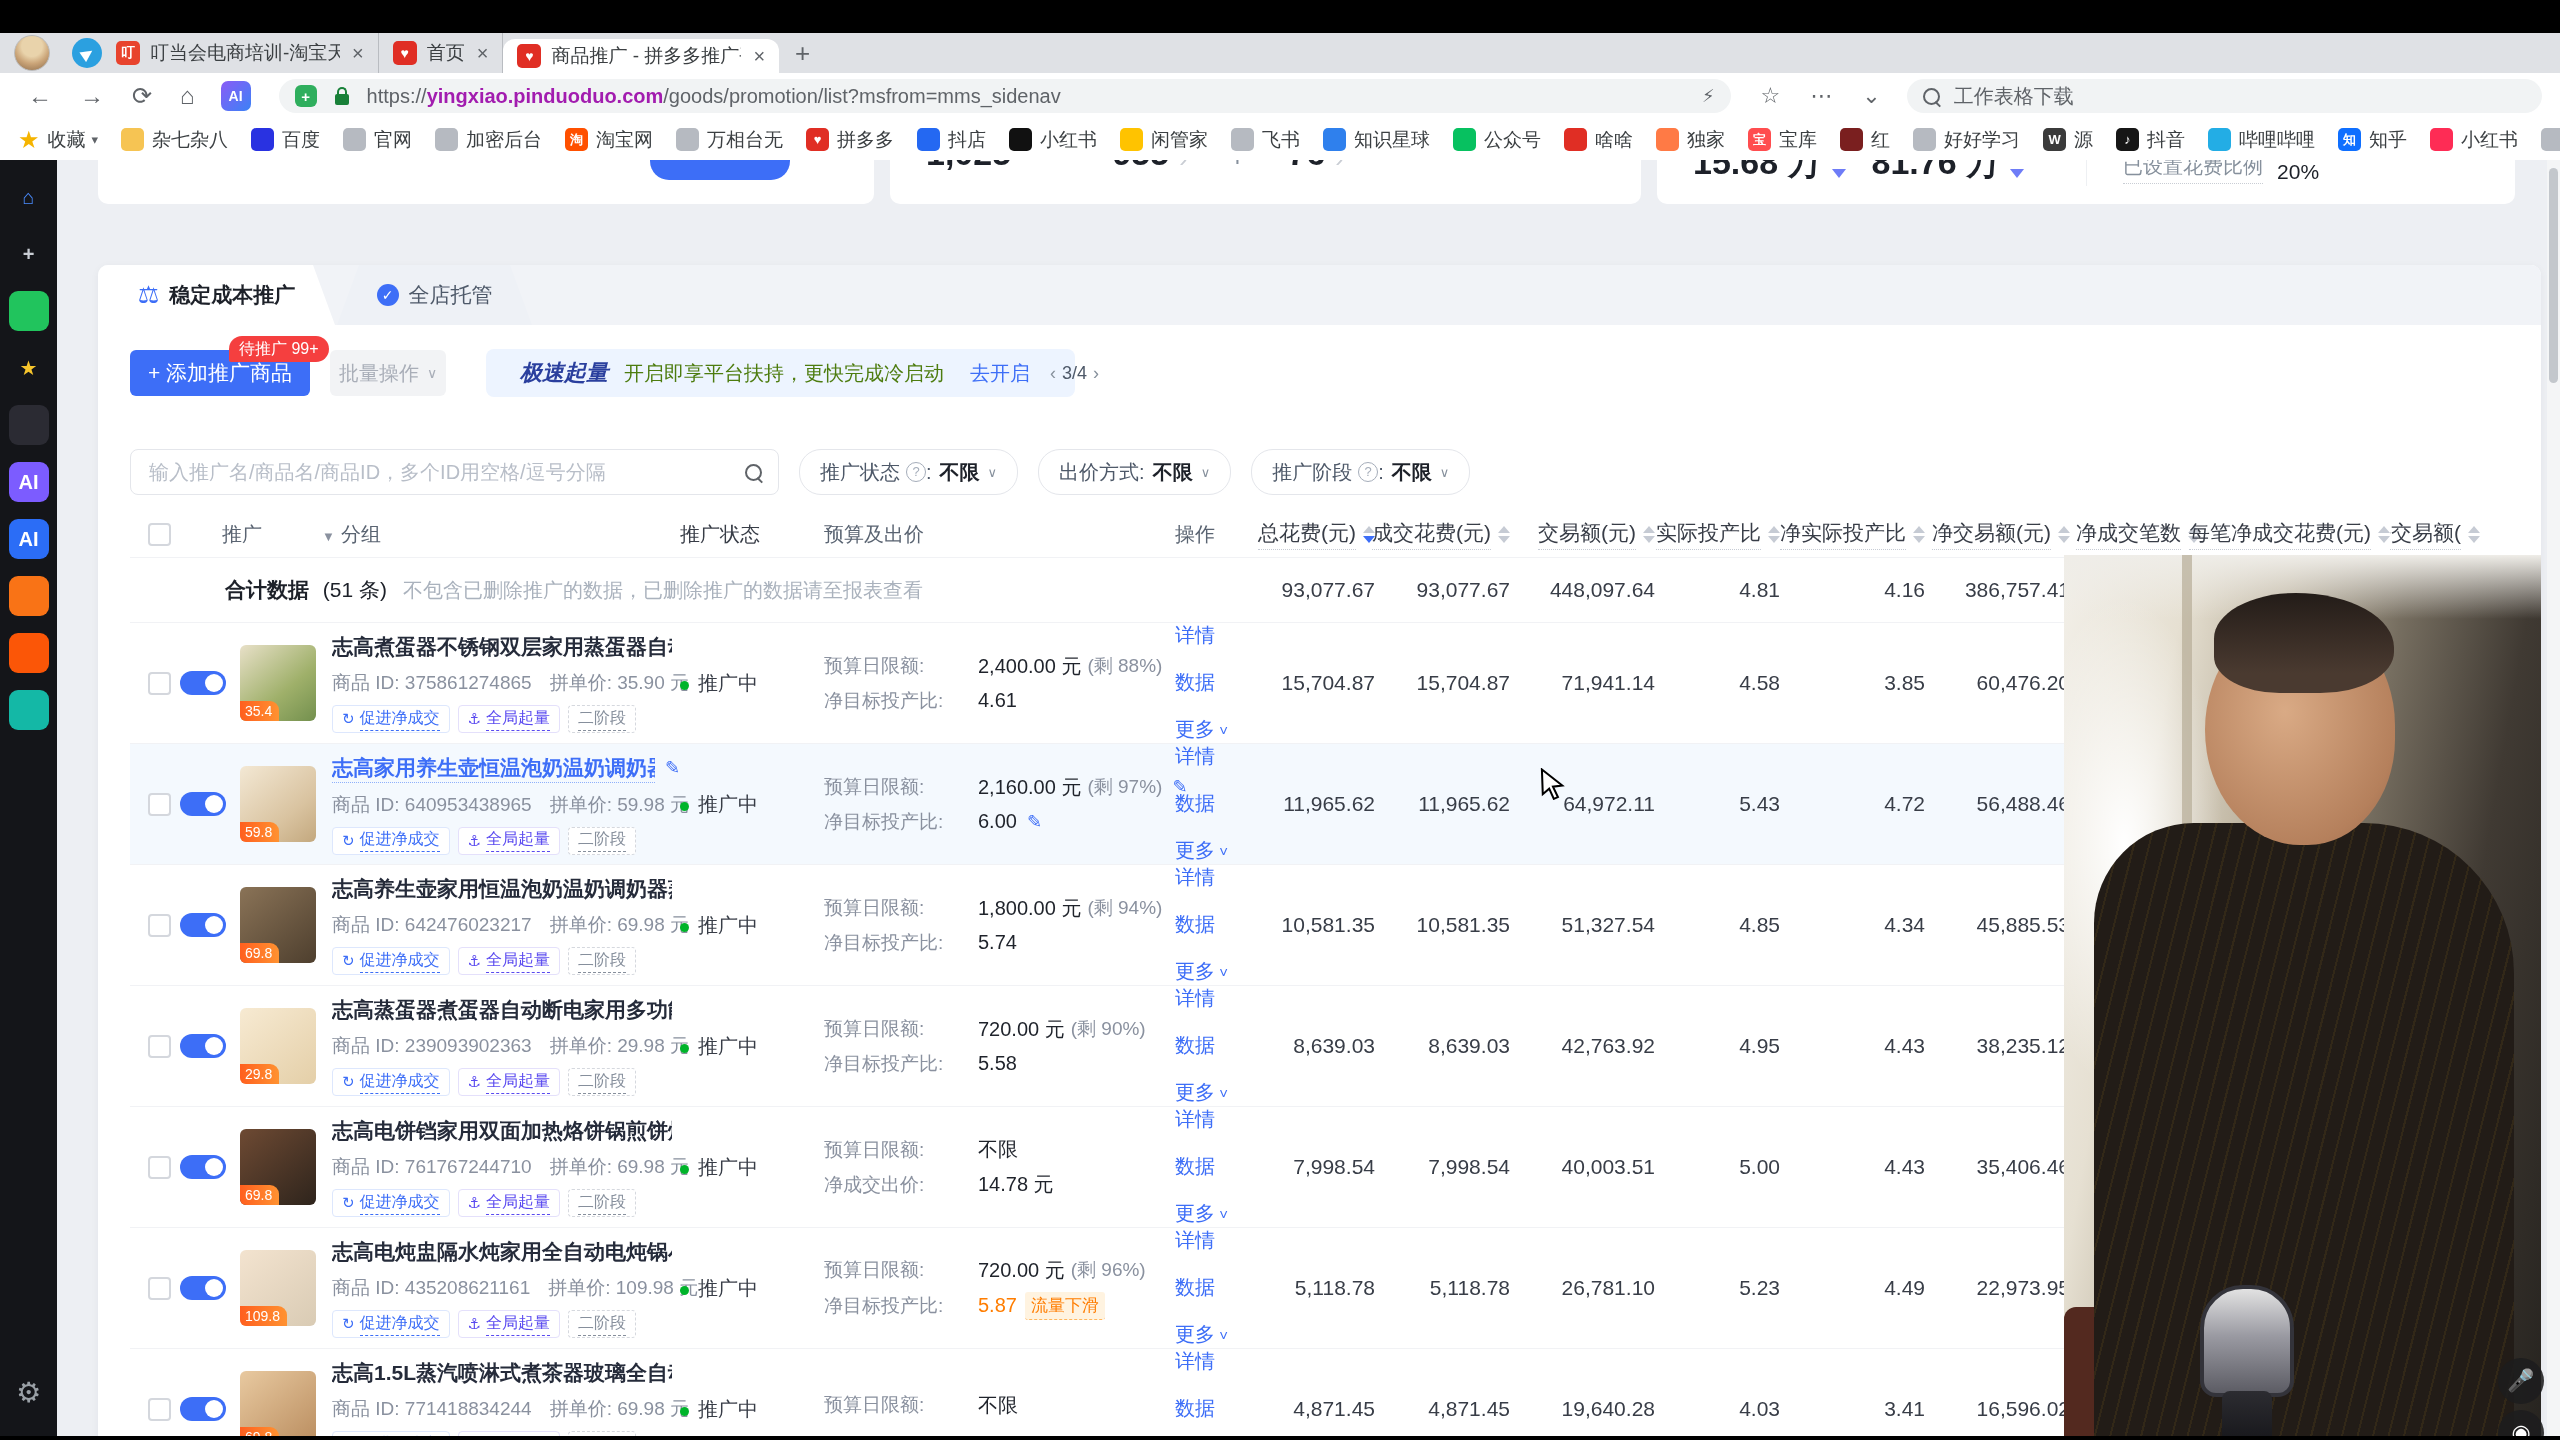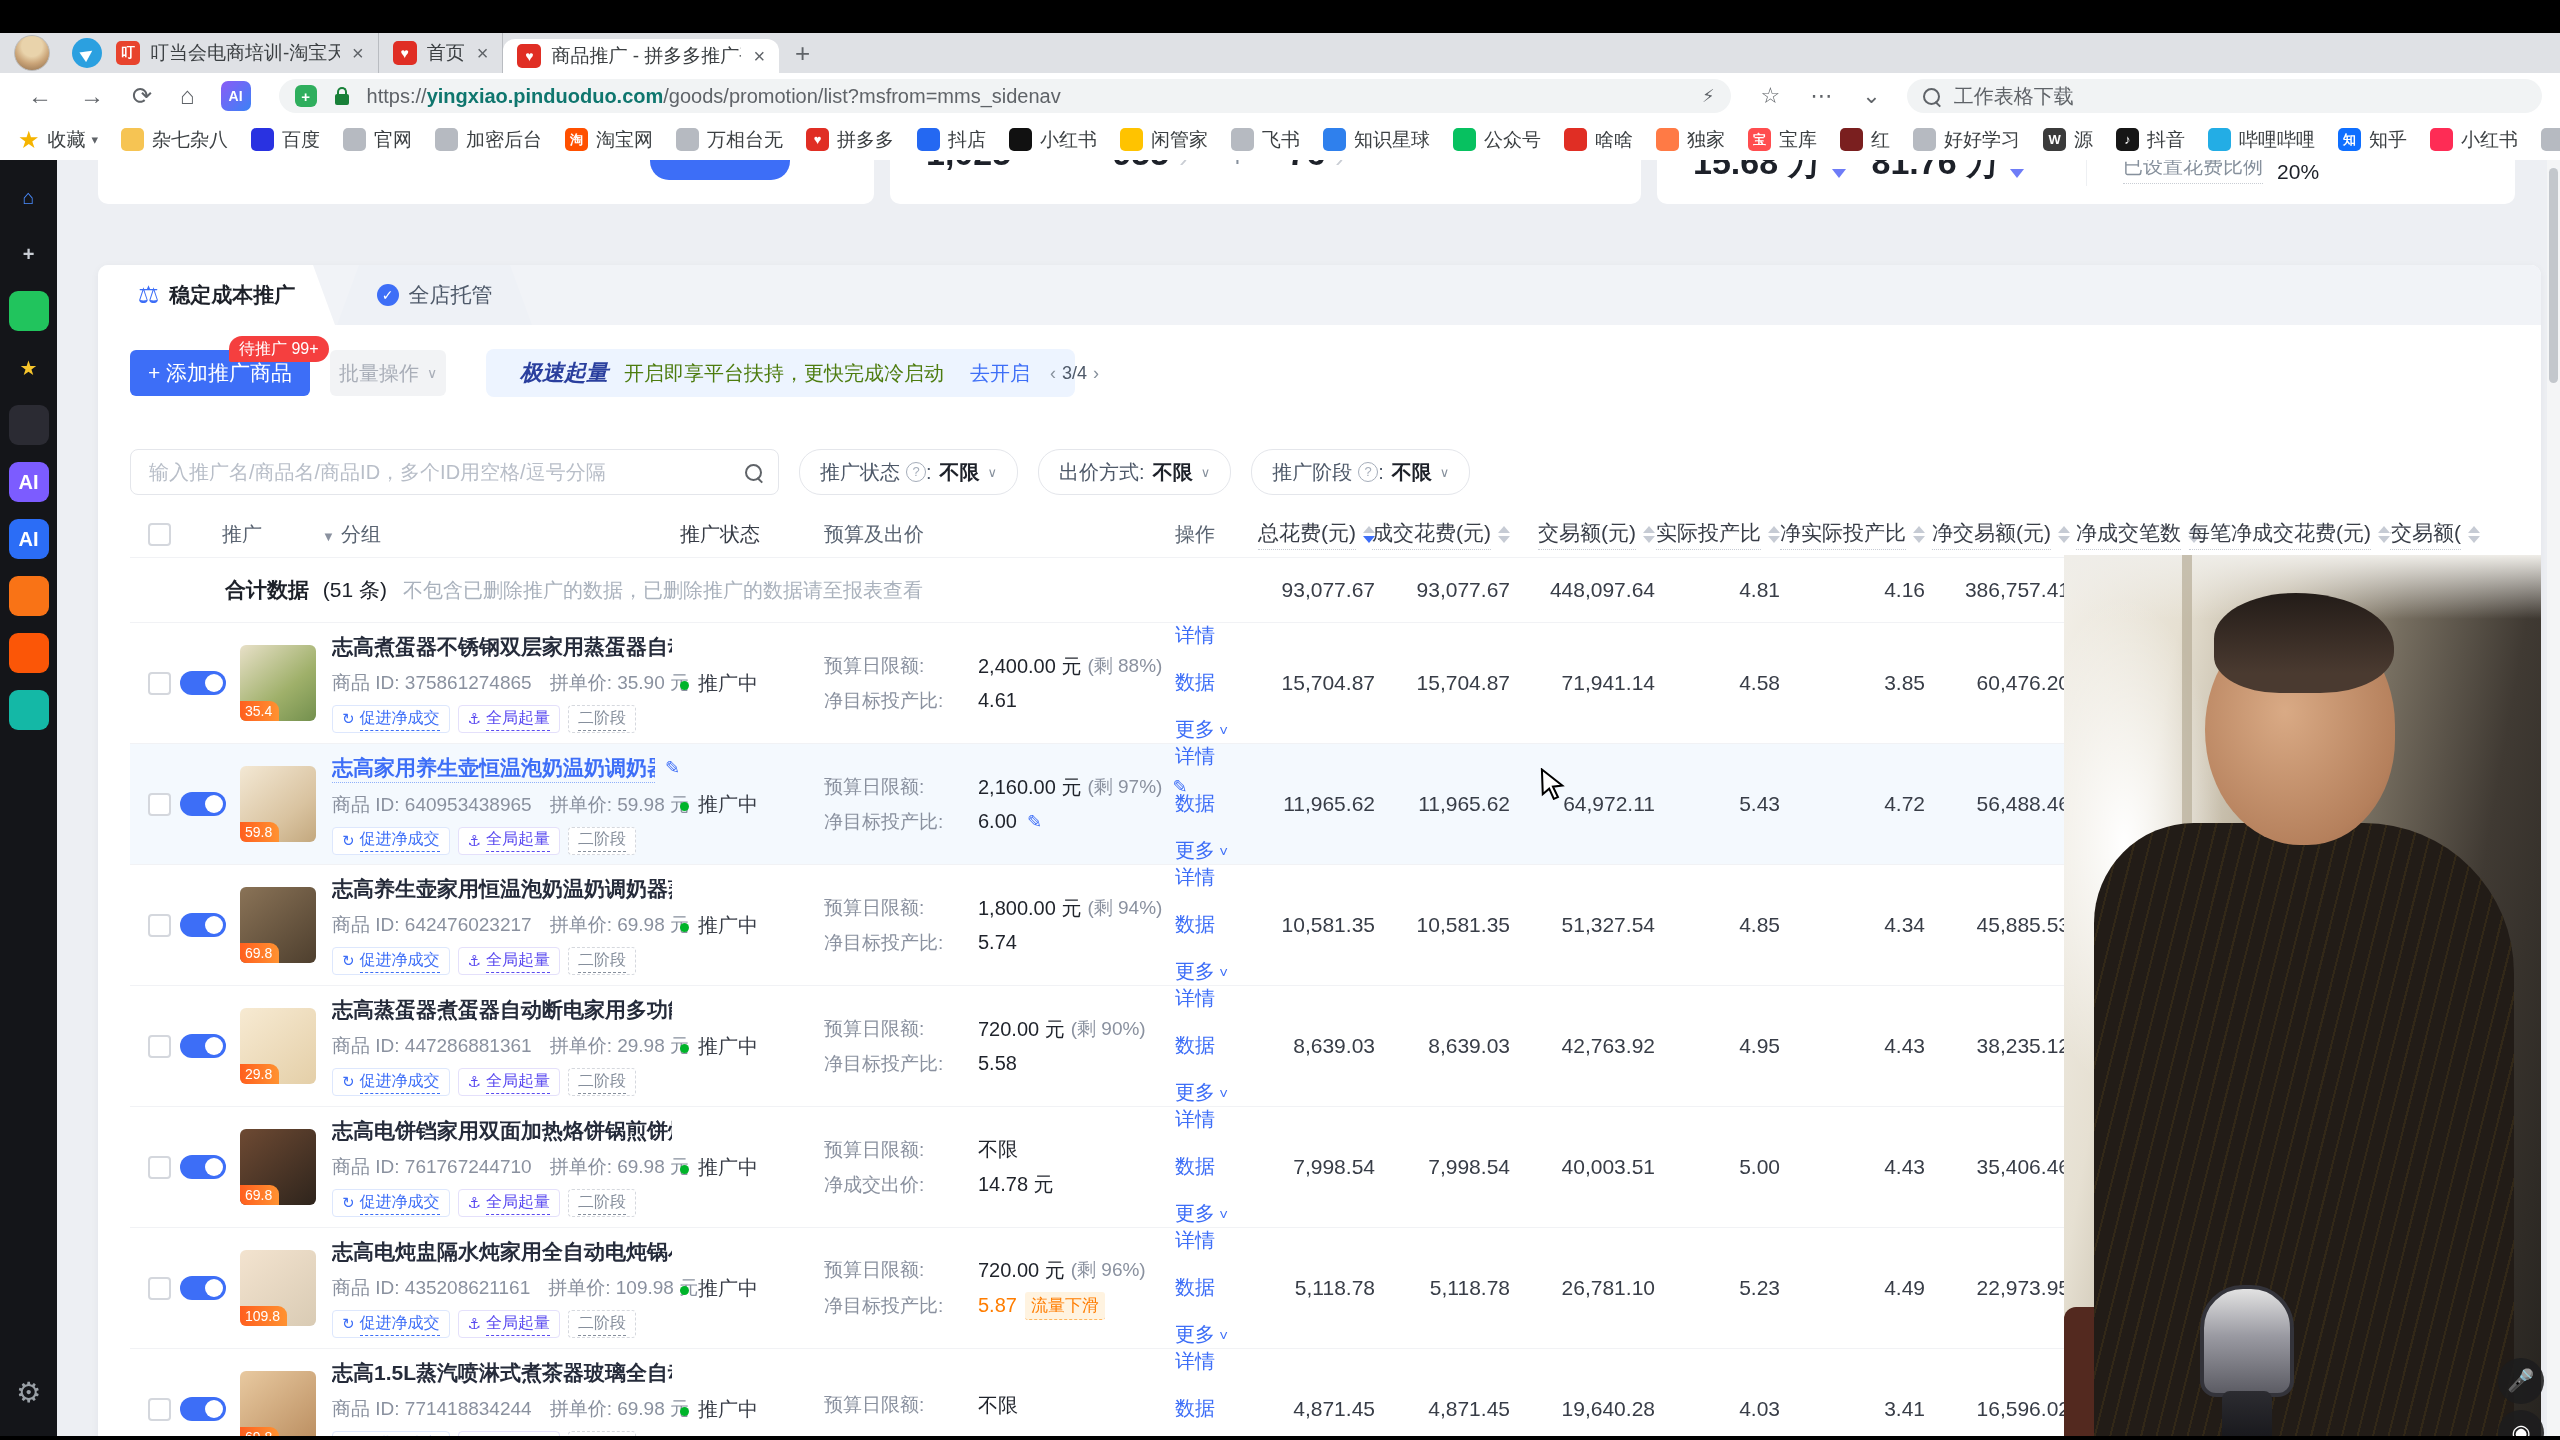--- a/index.html
+++ b/index.html
@@ -25,21 +25,21 @@
   .toolbar{position:absolute;left:0;top:73px;width:2560px;height:46px;background:#fff;display:flex;align-items:center;}
   .navic{color:#5f6368;font-size:24px;margin-left:28px;}
   .ai-ic{width:30px;height:30px;border-radius:7px;margin-left:26px;background:linear-gradient(135deg,#8a5cf6,#3b82f6);
     color:#fff;font-size:14px;font-weight:bold;display:flex;align-items:center;justify-content:center;}
   .urlpill{height:34px;flex:0 0 1420px;margin-left:28px;background:#f1f3f4;border-radius:17px;display:flex;align-items:center;padding:0 16px;}
   .shield{width:22px;height:22px;border-radius:6px;background:#2fae5d;color:#fff;font-size:15px;font-weight:bold;
     display:flex;align-items:center;justify-content:center;}
   .lock{position:relative;width:14px;height:11px;background:#188038;border-radius:2px;margin:6px 0 0 18px;}
   .lock::before{content:"";position:absolute;left:2px;top:-7px;width:6px;height:6px;border:2px solid #188038;border-bottom:none;border-radius:5px 5px 0 0;}
   .url{margin-left:18px;font-size:20px;color:#5f6368;white-space:nowrap;}
-  .url b{color:#0f766e;font-weight:bold;}
+  .url b{color:#a21caf;font-weight:bold;}
   .bolt{margin-left:auto;color:#5f6368;font-size:18px;}
   .tbact{color:#5f6368;font-size:22px;margin-left:30px;}
   .chromesearch{height:34px;flex:1;margin:0 18px 0 26px;background:#f1f3f4;border-radius:17px;display:flex;align-items:center;padding:0 16px;}
   .mag{position:relative;width:13px;height:13px;border:2px solid #5f6368;border-radius:50%;flex:0 0 13px;}
   .mag::after{content:"";position:absolute;left:11px;top:11px;width:7px;height:2px;background:#5f6368;transform:rotate(45deg);transform-origin:0 0;}
   .chromesearch input{border:none;background:transparent;outline:none;font-size:20px;color:#3c4043;margin-left:12px;width:100%;font-family:inherit;}
   .chromesearch input::placeholder{color:#5f6368;}
   .bookmarks{position:absolute;left:0;top:119px;width:2560px;height:41px;background:#fff;border-bottom:1px solid #e4e6e9;
     display:flex;align-items:center;overflow:hidden;padding-left:18px;}
   .bm{display:flex;align-items:center;margin-right:23px;font-size:19px;color:#3c4043;white-space:nowrap;}
@@ -728,21 +728,21 @@
       <span class="switch"></span>
       <div class="thumb" style="background: linear-gradient(140deg, rgb(247, 234, 210), rgb(228, 207, 168));">
         <span class="pricebadge">29.8</span>
       </div>
       <div class="pinfo">
         <div class="ptl">
           <span class="ptitle">志高蒸蛋器煮蛋器自动断电家用多功能鸡蛋定...</span>
 
         </div>
         <div class="pid">
-          <span>商品 ID: 447286881361</span><span class="pid2">拼单价: 29.98 元</span>
+          <span>商品 ID: 239093902363</span><span class="pid2">拼单价: 29.98 元</span>
         </div>
         <div class="ptags">
                       <span class="tag tag0">
                         <i class="tgi">↻</i>
                         <u>促进净成交</u>
                       </span>
                       <span class="tag tag1">
                         <i class="tgi">⚓</i>
                         <u>全局起量</u>
                       </span>

